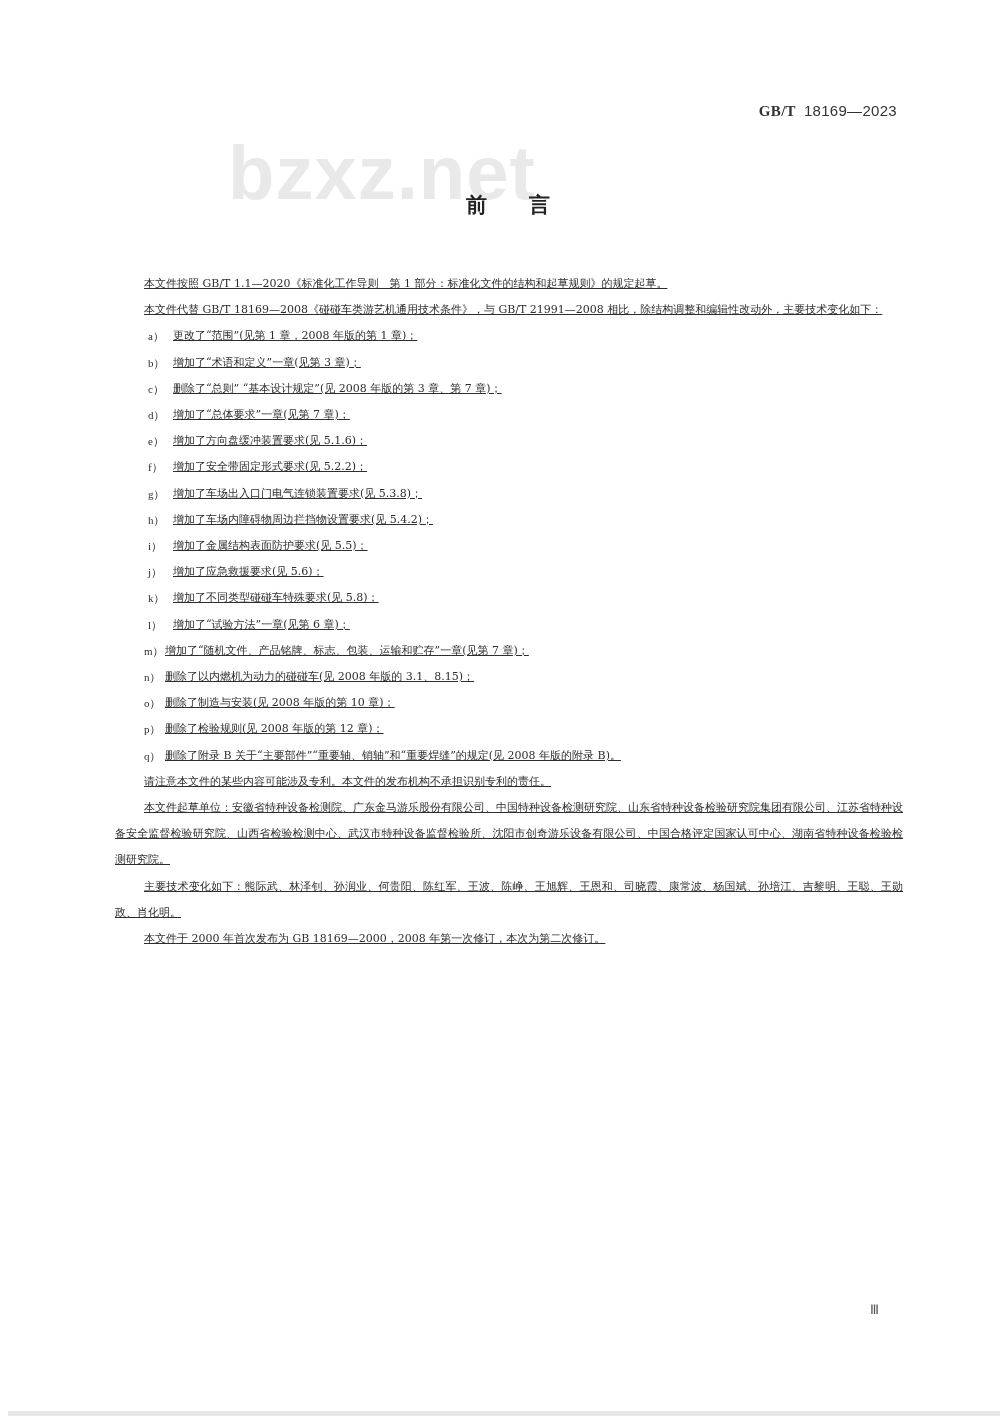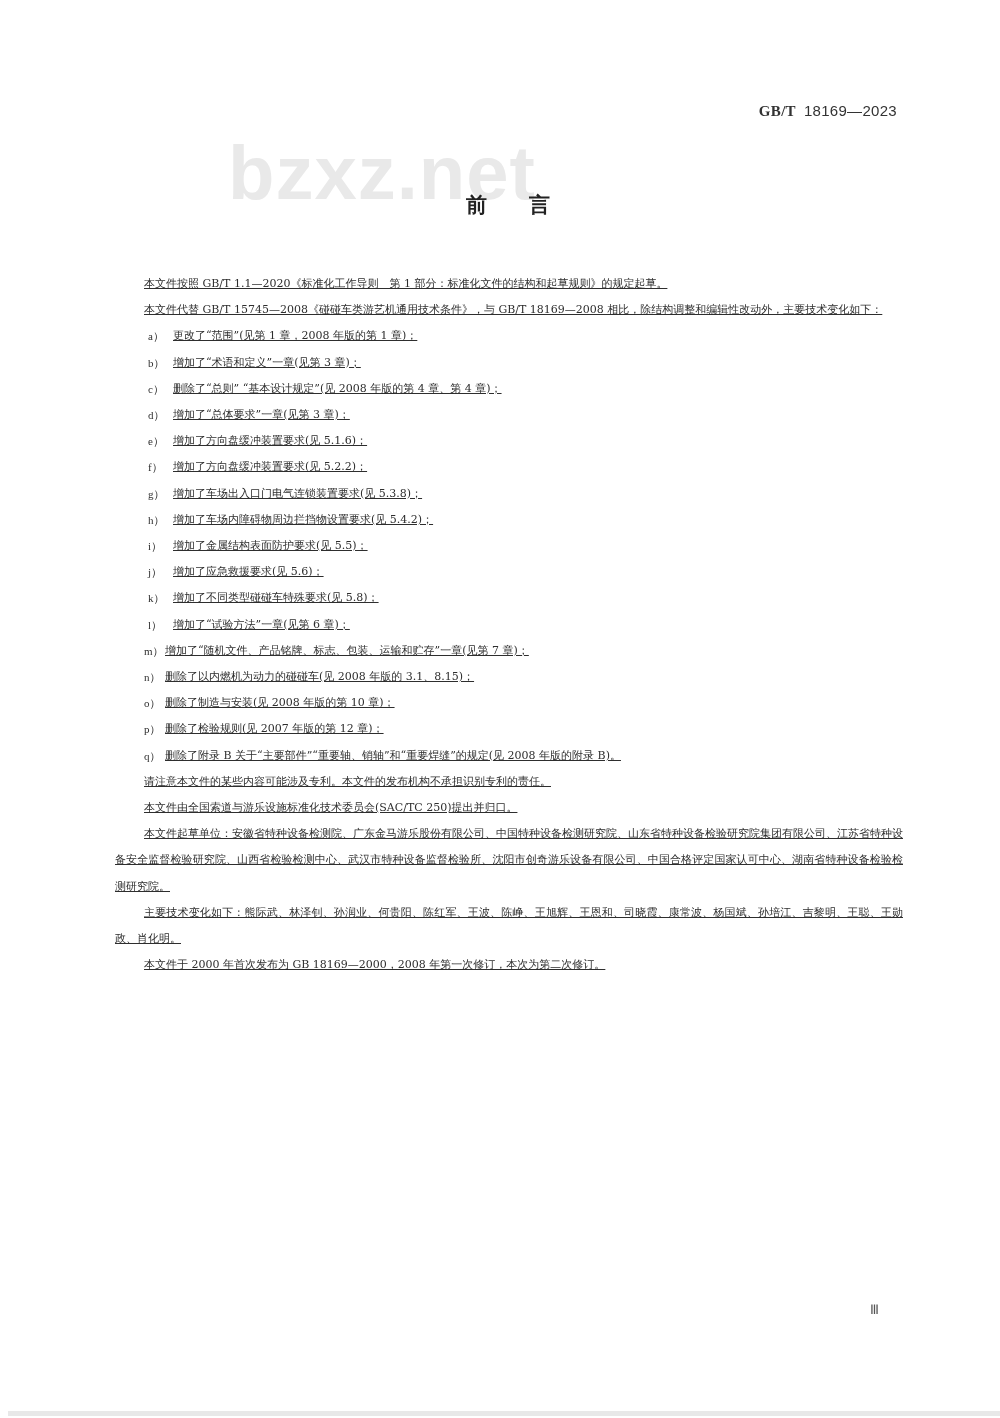--- a/index.html
+++ b/index.html
@@ -116,43 +116,42 @@
   <div class="std-code">
     <span class="prefix">GB/T</span><span>18169—2023</span>
   </div>
 
   <div class="watermark">bzxz.net</div>
 
   <div class="title">前言</div>
 
   <div class="body">
     <p class="para">本文件按照 GB/T 1.1—2020《标准化工作导则　第 1 部分：标准化文件的结构和起草规则》的规定起草。</p>
-    <p class="para">本文件代替 GB/T 15745—2008《碰碰车类游艺机通用技术条件》，与 GB/T 18169—2008 相比，除结构调整和编辑性改动外，主要技术变化如下：</p>
+    <p class="para">本文件代替 GB/T 18169—2008《碰碰车类游艺机通用技术条件》，与 GB/T 21991—2008 相比，除结构调整和编辑性改动外，主要技术变化如下：</p>
 
     <ul class="list">
       <li><span class="marker">a）</span><span>更改了“范围”(见第 1 章，2008 年版的第 1 章)；</span></li>
       <li><span class="marker">b）</span><span>增加了“术语和定义”一章(见第 3 章)；</span></li>
-      <li><span class="marker">c）</span><span>删除了“总则” “基本设计规定”(见 2008 年版的第 4 章、第 4 章)；</span></li>
-      <li><span class="marker">d）</span><span>增加了“总体要求”一章(见第 3 章)；</span></li>
+      <li><span class="marker">c）</span><span>删除了“总则” “基本设计规定”(见 2008 年版的第 3 章、第 7 章)；</span></li>
+      <li><span class="marker">d）</span><span>增加了“总体要求”一章(见第 7 章)；</span></li>
       <li><span class="marker">e）</span><span>增加了方向盘缓冲装置要求(见 5.1.6)；</span></li>
-      <li><span class="marker">f）</span><span>增加了方向盘缓冲装置要求(见 5.2.2)；</span></li>
+      <li><span class="marker">f）</span><span>增加了安全带固定形式要求(见 5.2.2)；</span></li>
       <li><span class="marker">g）</span><span>增加了车场出入口门电气连锁装置要求(见 5.3.8)；</span></li>
       <li><span class="marker">h）</span><span>增加了车场内障碍物周边拦挡物设置要求(见 5.4.2)；</span></li>
       <li><span class="marker">i）</span><span>增加了金属结构表面防护要求(见 5.5)；</span></li>
       <li><span class="marker">j）</span><span>增加了应急救援要求(见 5.6)；</span></li>
       <li><span class="marker">k）</span><span>增加了不同类型碰碰车特殊要求(见 5.8)；</span></li>
       <li><span class="marker">l）</span><span>增加了“试验方法”一章(见第 6 章)；</span></li>
       <li class="wide"><span class="marker">m）</span><span>增加了“随机文件、产品铭牌、标志、包装、运输和贮存”一章(见第 7 章)；</span></li>
       <li class="wide"><span class="marker">n）</span><span>删除了以内燃机为动力的碰碰车(见 2008 年版的 3.1、8.15)；</span></li>
       <li class="wide"><span class="marker">o）</span><span>删除了制造与安装(见 2008 年版的第 10 章)；</span></li>
-      <li class="wide"><span class="marker">p）</span><span>删除了检验规则(见 2007 年版的第 12 章)；</span></li>
+      <li class="wide"><span class="marker">p）</span><span>删除了检验规则(见 2008 年版的第 12 章)；</span></li>
       <li class="wide"><span class="marker">q）</span><span>删除了附录 B 关于“主要部件”“重要轴、销轴”和“重要焊缝”的规定(见 2008 年版的附录 B)。</span></li>
     </ul>
 
     <p class="para">请注意本文件的某些内容可能涉及专利。本文件的发布机构不承担识别专利的责任。</p>
-    <p class="para">本文件由全国索道与游乐设施标准化技术委员会(SAC/TC 250)提出并归口。</p>
     <p class="para">本文件起草单位：安徽省特种设备检测院、广东金马游乐股份有限公司、中国特种设备检测研究院、山东省特种设备检验研究院集团有限公司、江苏省特种设备安全监督检验研究院、山西省检验检测中心、武汉市特种设备监督检验所、沈阳市创奇游乐设备有限公司、中国合格评定国家认可中心、湖南省特种设备检验检测研究院。</p>
     <p class="para">主要技术变化如下：熊际武、林泽钊、孙润业、何贵阳、陈红军、王波、陈峥、王旭辉、王恩和、司晓霞、康常波、杨国斌、孙培江、吉黎明、王聪、王勋政、肖化明。</p>
     <p class="para">本文件于 2000 年首次发布为 GB 18169—2000，2008 年第一次修订，本次为第二次修订。</p>
   </div>
 
   <div class="page-num">Ⅲ</div>
 </div>
 
 </body></html>

